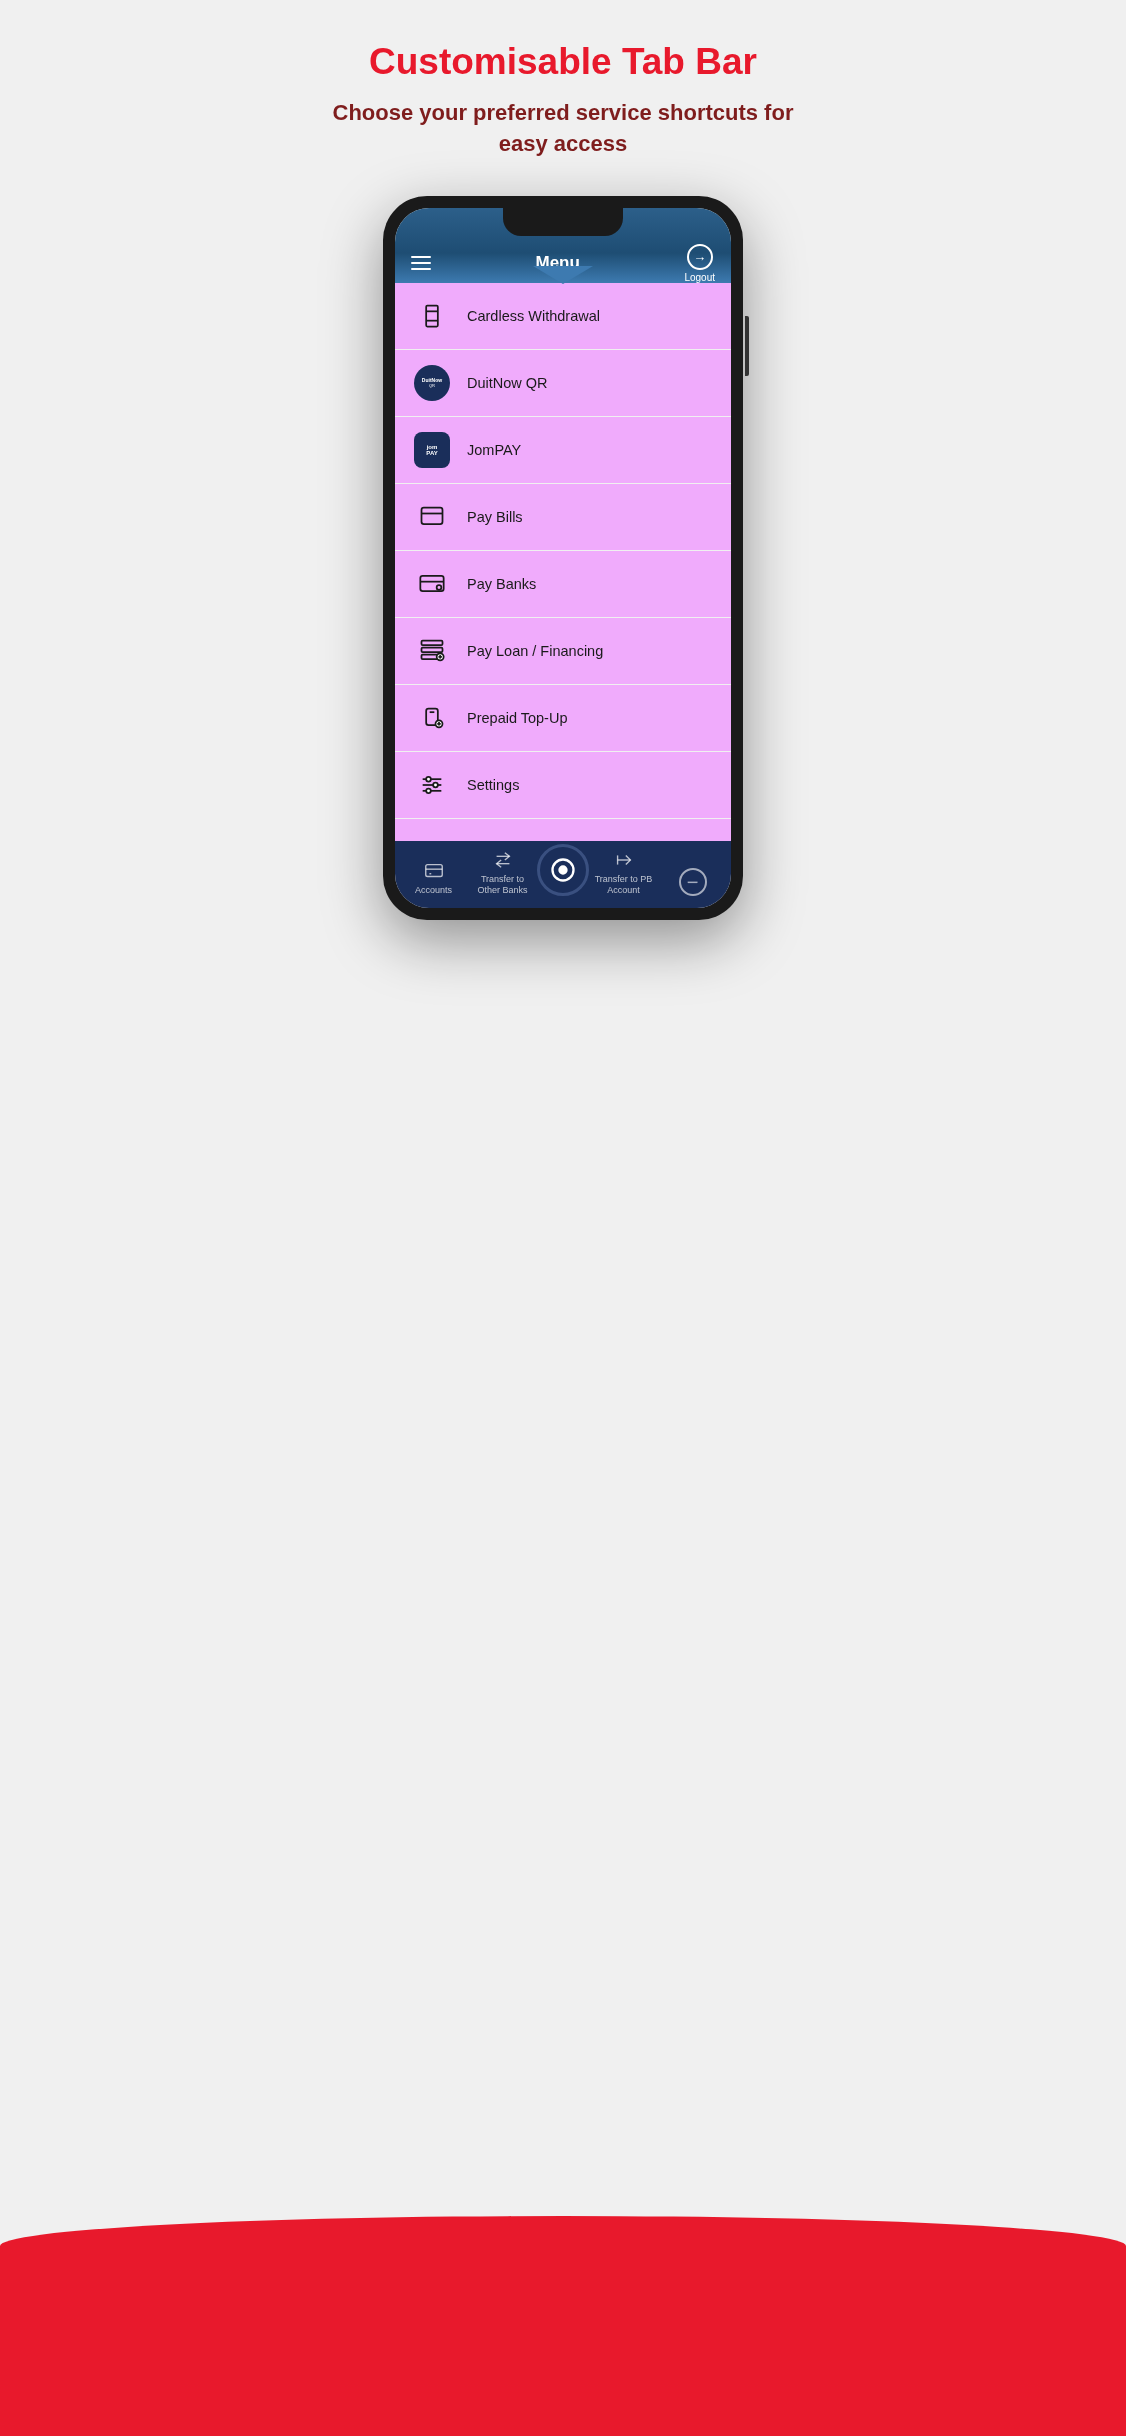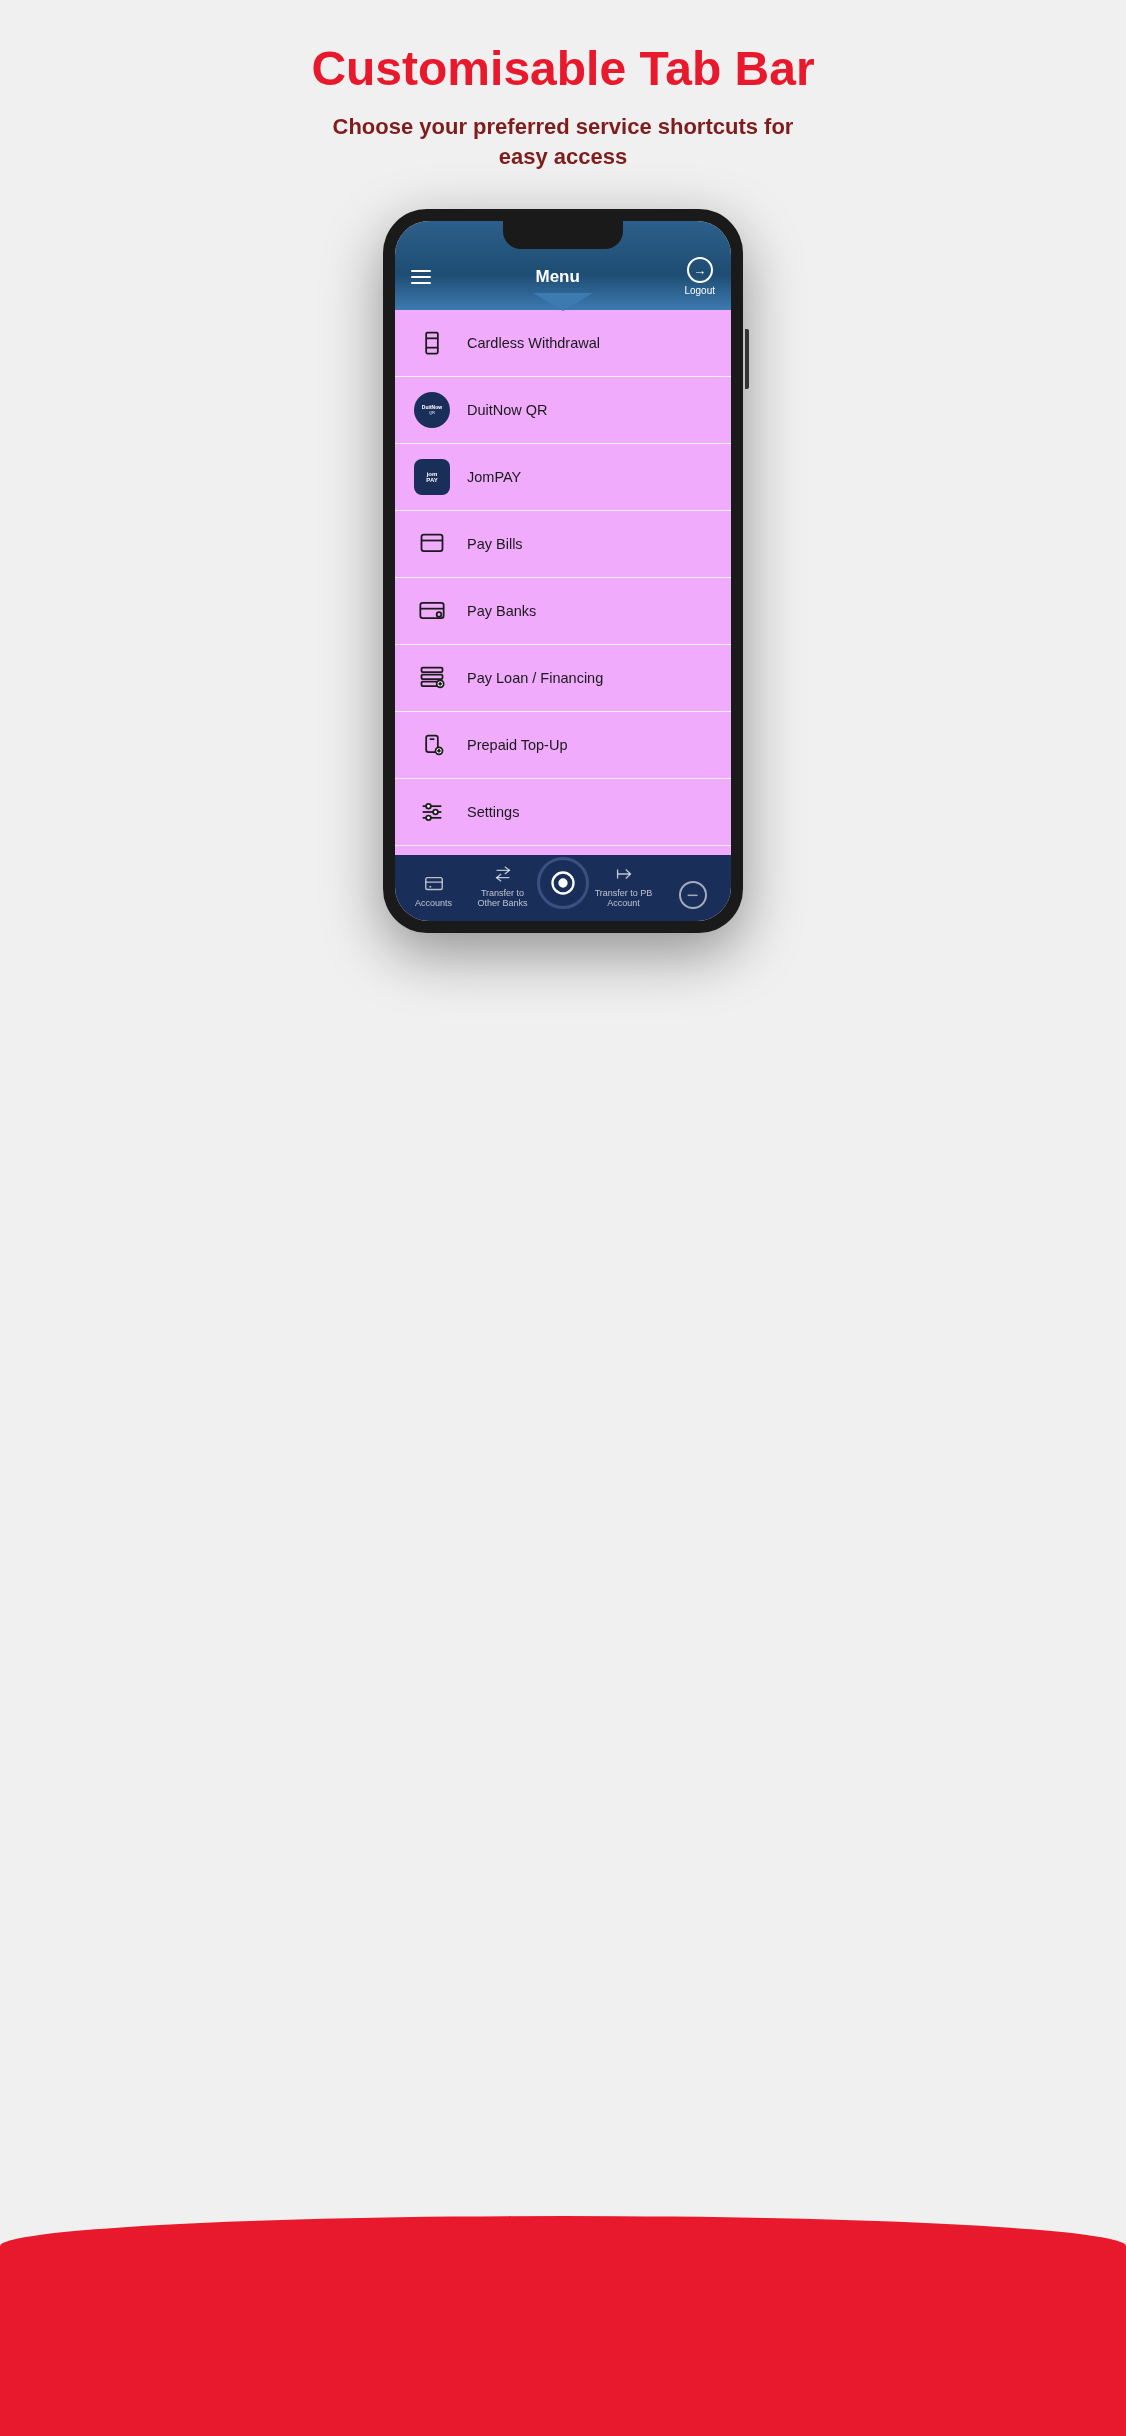--- a/index.html
+++ b/index.html
@@ -26,21 +26,21 @@
       border-radius: 50% 50% 0 0 / 30px 30px 0 0;
     }
 
     .page-header {
       text-align: center;
       margin-bottom: 36px;
       position: relative;
       z-index: 1;
     }
     .page-title {
-      font-size: 48px;
+      font-size: 37px;
       font-weight: 800;
       color: #e8192c;
       line-height: 1.2;
       margin-bottom: 14px;
     }
     .page-subtitle {
       font-size: 22px;
       font-weight: 700;
       color: #7f1d1d;
       line-height: 1.4;
@@ -88,21 +88,21 @@
       top: 120px;
       width: 4px;
       height: 60px;
       background: #333;
       border-radius: 0 2px 2px 0;
     }
 
     
     .app-header {
       background: linear-gradient(180deg, #2c5f8a 0%, #1e4d73 60%, #3d7ab0 100%);
-      padding: 36px 16px 14px;
+      padding: 36px 16px 0;
       display: flex;
       align-items: center;
       justify-content: space-between;
       position: relative;
     }
     .app-header::after {
       content: '';
       position: absolute;
       bottom: -1px;
       left: 50%;

